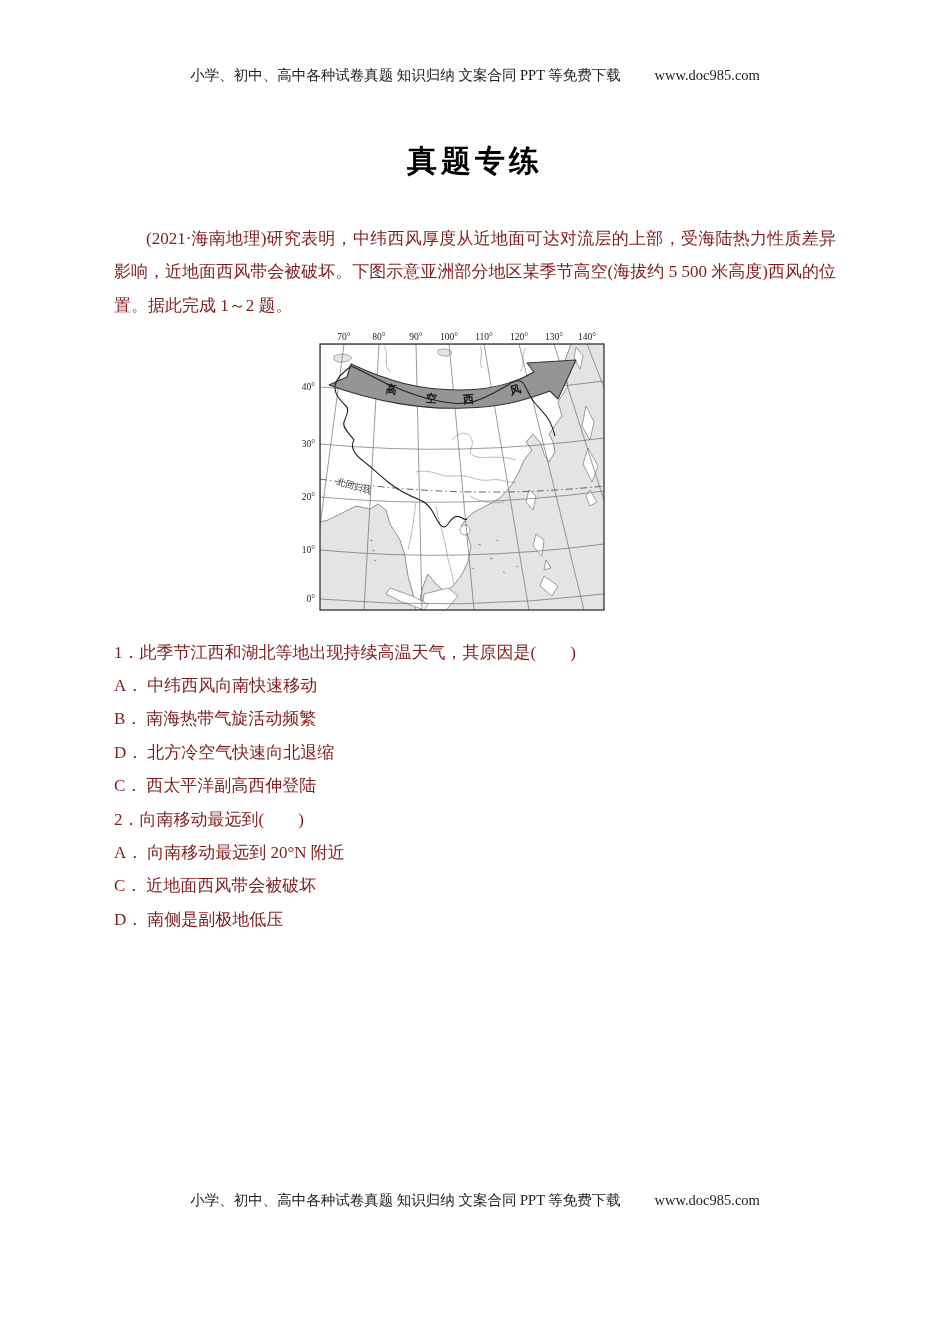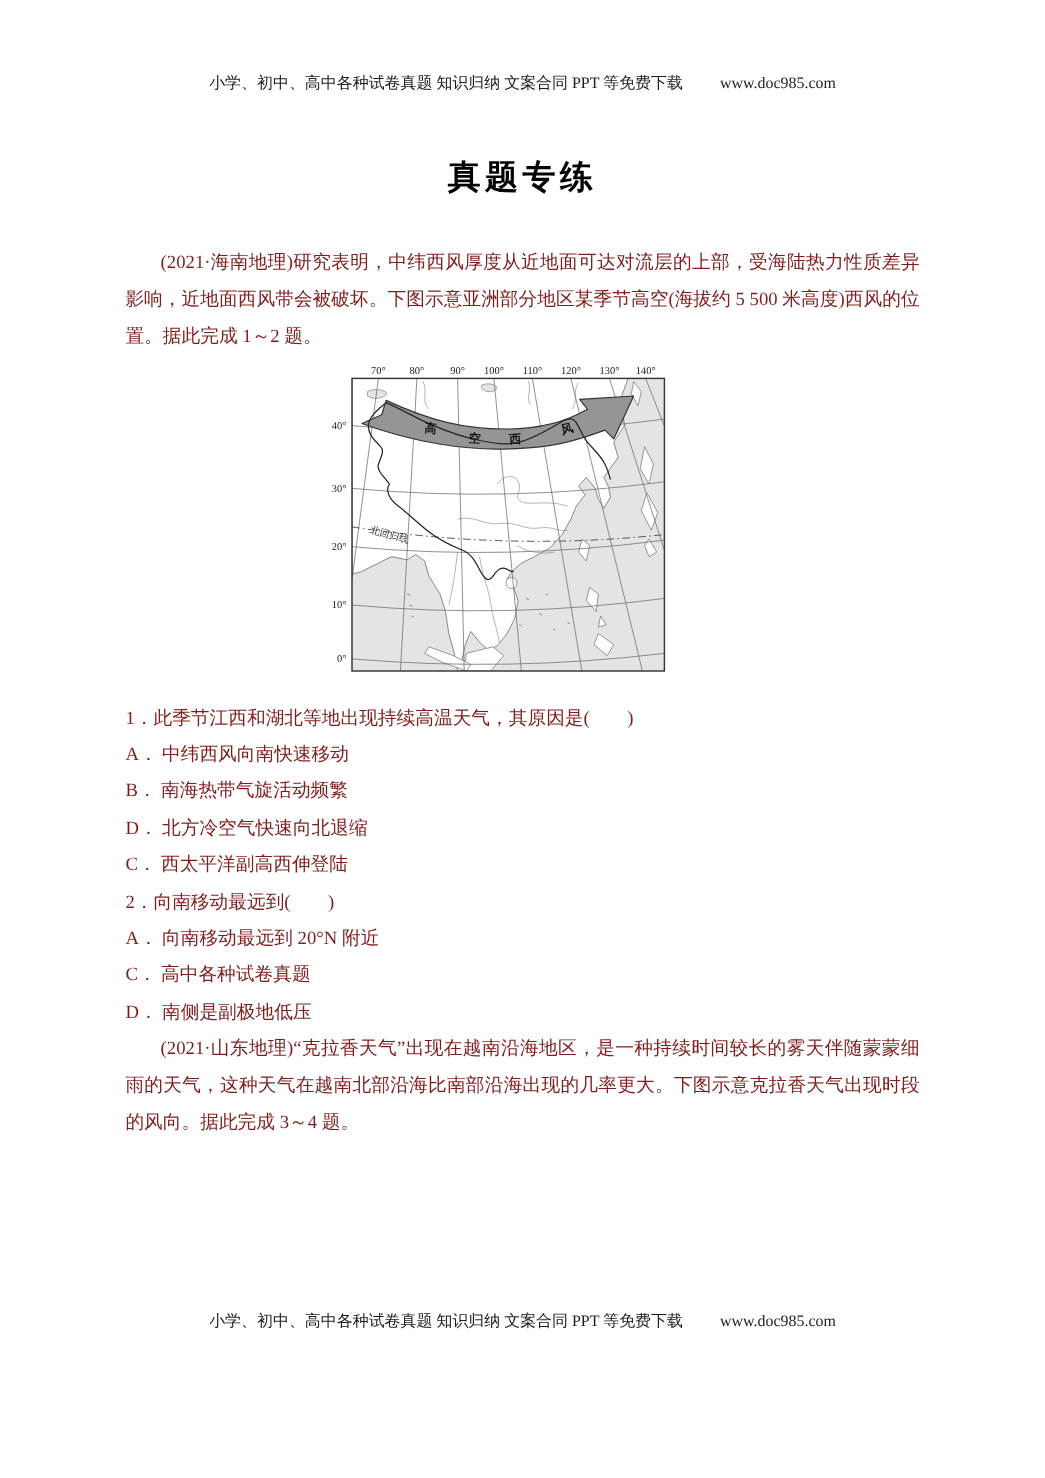--- a/index.html
+++ b/index.html
@@ -185,23 +185,22 @@
   </div>
 
   <p class="qa-line"><span>1．</span><span>此季节江西和湖北等地出现持续高温天气，其原因是(　　)</span></p>
   <p class="qa-line"><span class="opt-label">A．</span><span>中纬西风向南快速移动</span></p>
   <p class="qa-line"><span class="opt-label">B．</span><span>南海热带气旋活动频繁</span></p>
   <p class="qa-line"><span class="opt-label">D．</span><span>北方冷空气快速向北退缩</span></p>
   <p class="qa-line"><span class="opt-label">C．</span><span>西太平洋副高西伸登陆</span></p>
 
   <p class="qa-line"><span>2．</span><span>向南移动最远到(　　)</span></p>
   <p class="qa-line"><span class="opt-label">A．</span><span>向南移动最远到 20°N 附近</span></p>
-  <p class="qa-line"><span class="opt-label">C．</span><span>高中各种试卷真题</span></p>
+  <p class="qa-line"><span class="opt-label">C．</span><span>近地面西风带会被破坏</span></p>
   <p class="qa-line"><span class="opt-label">D．</span><span>南侧是副极地低压</span></p>
 
-  <p class="passage">(2021·山东地理)“克拉香天气”出现在越南沿海地区，是一种持续时间较长的雾天伴随蒙蒙细雨的天气，这种天气在越南北部沿海比南部沿海出现的几率更大。下图示意克拉香天气出现时段的风向。据此完成 3～4 题。</p>
 
 </div>
 
 <div class="footer-line">
   <span>小学、初中、高中各种试卷真题 知识归纳 文案合同 PPT 等免费下载</span>
   <span class="site">www.doc985.com</span>
 </div>
 
 </body></html>

